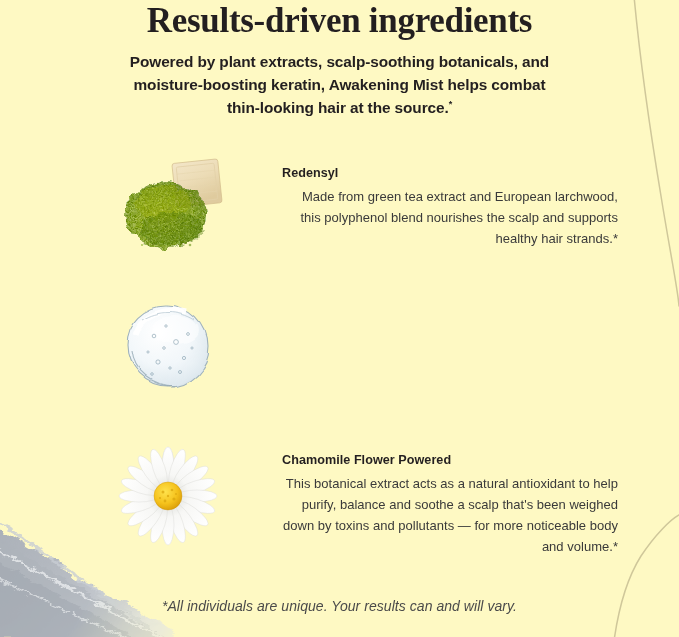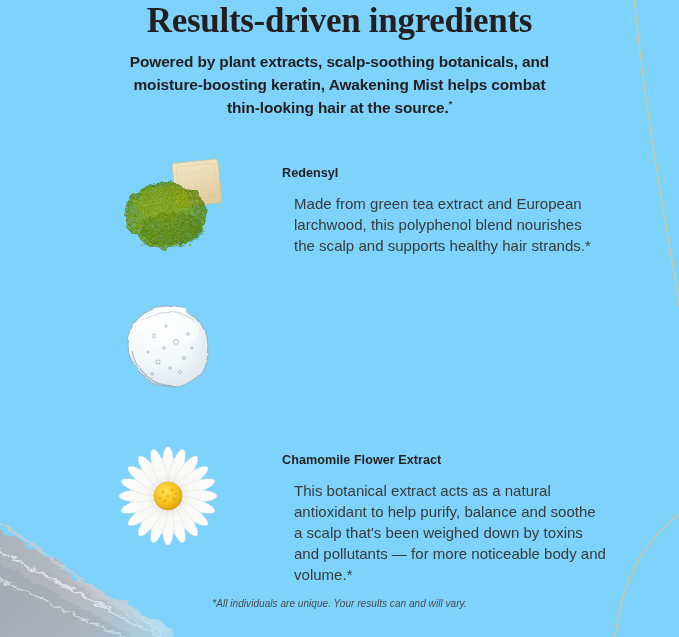--- a/index.html
+++ b/index.html
@@ -8,21 +8,21 @@
     padding: 0;
     background: #ffffff;
   }
   body {
     font-family: "Liberation Sans", sans-serif;
   }
   #page {
     position: relative;
     width: 679px;
     height: 637px;
-    background: #7dd3fc;
+    background: #fef9c3;
     overflow: hidden;
   }
 
   
   .decor-layer {
     position: absolute;
     inset: 0;
     width: 679px;
     height: 637px;
     pointer-events: none;
@@ -84,41 +84,42 @@
   }
   .ing-name {
     margin: 0 0 5px 0;
     font-size: 12.6px;
     font-weight: 700;
     line-height: 16px;
     letter-spacing: 0.05px;
     color: #231f20;
   }
   .ing-desc {
-    margin: 12px;
-    font-size: 15px;
+    margin: 0;
+    font-size: 13px;
     font-weight: 400;
     line-height: 21px;
     letter-spacing: 0.02px;
     color: #3a3a3a;
     max-width: 340px;
+    text-align: right;
   }
 
   #ingredient-0 { top: 157px; }
   #ingredient-1 { top: 296px; }
   #ingredient-2 { top: 444px; }
 
   
   .footnote {
     position: absolute;
     top: 598px;
     left: 0;
     width: 679px;
     text-align: center;
-    font-size: 10px;
+    font-size: 14px;
     font-style: italic;
     font-weight: 400;
     letter-spacing: 0.05px;
     color: #4a4a4a;
   }
 </style>
 </head>
 <body>
 
 <div id="page">
@@ -313,20 +314,20 @@
                 <circle cx="-3" cy="5" r="1.4"></circle>
               <circle cx="0" cy="0" r="1.2"></circle>
                 <circle cx="-8" cy="2" r="1.1"></circle>
               <circle cx="8" cy="-2" r="1"></circle>
             </g>
           </g>
         </g>
       </svg>
     </div>
     <div class="ing-text">
-      <h2 class="ing-name">Chamomile Flower Extract</h2>
+      <h2 class="ing-name">Chamomile Flower Powered</h2>
       <p class="ing-desc">This botanical extract acts as a natural antioxidant to help purify, balance and soothe a scalp that's been weighed down by toxins and pollutants — for more noticeable body and volume.*</p>
     </div>
   </div>
 
   <div class="footnote">*All individuals are unique. Your results can and will vary.</div>
 
 </div>
 
 </body></html>

